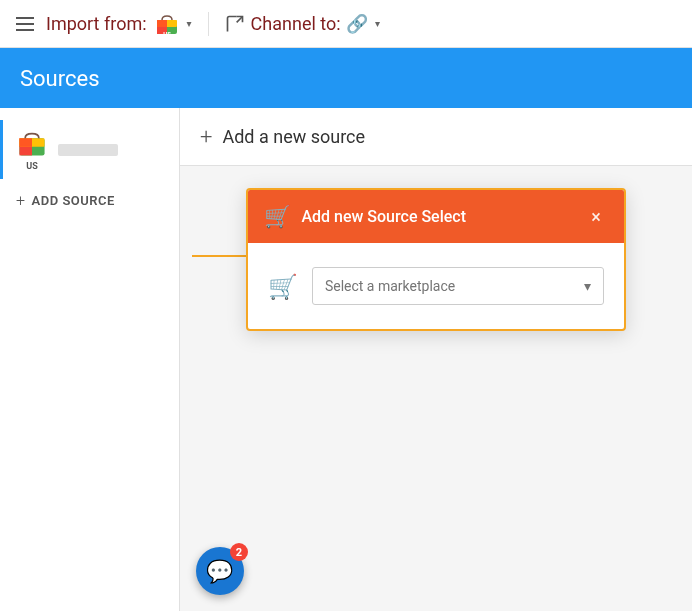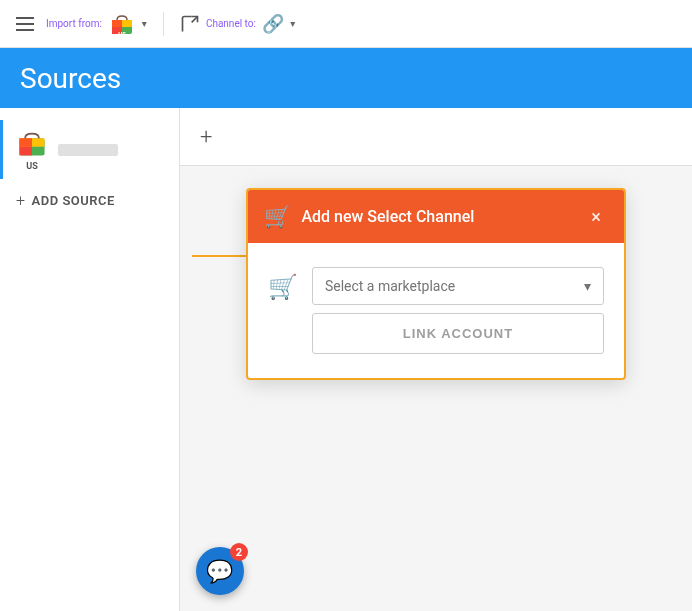--- a/index.html
+++ b/index.html
@@ -21,32 +21,32 @@
       display: flex;
       align-items: center;
       gap: 6px;
     }
     .toolbar-divider {
       width: 1px;
       height: 24px;
       background: #e0e0e0;
       margin: 0 8px;
     }
-    .toolbar-label { color: #8b5cf6; font-size: 10px; }
+    .toolbar-label { color: #7f1d1d; font-size: 18px; }
     .chevron-down { font-size: 10px; color: #666; }
 
     
     .hamburger-icon { display: flex; flex-direction: column; gap: 4px; cursor: pointer; padding: 4px; }
     .hamburger-icon span { width: 18px; height: 2px; background: #555; display: block; }
 
     
     .sources-header {
       background: #2196F3;
       color: #fff;
-      font-size: 28px;
+      font-size: 22px;
       font-weight: 400;
       padding: 14px 20px;
       height: 60px;
       display: flex;
       align-items: center;
     }
 
     
     .main-layout {
       display: flex;
@@ -172,21 +172,21 @@
     .cart-icon-gray {
       color: #757575;
       font-size: 24px;
       margin-top: 6px;
     }
 
     .modal-fields {
       flex: 1;
       display: flex;
       flex-direction: column;
-      gap: 8px;
+      gap: 19px;
     }
 
     .marketplace-select {
       width: 100%;
       display: flex;
       align-items: center;
       justify-content: space-between;
       border: 1px solid #ccc;
       border-radius: 3px;
       padding: 10px 12px;
@@ -345,48 +345,48 @@
     <div class="add-source-btn">
       <span style="font-size:16px; font-weight:300;">+</span>
       <span style="font-size:13px; font-weight:600; letter-spacing:0.5px;">ADD SOURCE</span>
     </div>
   </div>
 
   <div class="content-area">
 
     <div class="add-source-banner">
       <span class="plus-icon">+</span>
+      <span>Add a new source</span>
     </div>
 
     <div class="arrow-indicator">
       <div class="arrow-line"></div>
     </div>
 
     <div class="modal-area">
       <div class="modal">
 
         <div class="modal-header">
           <div class="modal-header-left">
             <span style="font-size:22px;">🛒</span>
-            <span class="modal-title">Add new Select Channel</span>
+            <span class="modal-title">Add new Source Select</span>
           </div>
           <div class="modal-close">×</div>
         </div>
 
         <div class="modal-body">
           <span class="cart-icon-gray">🛒</span>
 
           <div class="modal-fields">
 
             <div class="marketplace-select">
               <span>Select a marketplace</span>
               <span>▾</span>
             </div>
 
-            <button class="link-account-btn">LINK ACCOUNT</button>
           </div>
         </div>
 
       </div>
     </div>
 
     <div class="chat-bubble">
       <span class="chat-bubble-icon">💬</span>
       <div class="chat-badge">2</div>
     </div>

